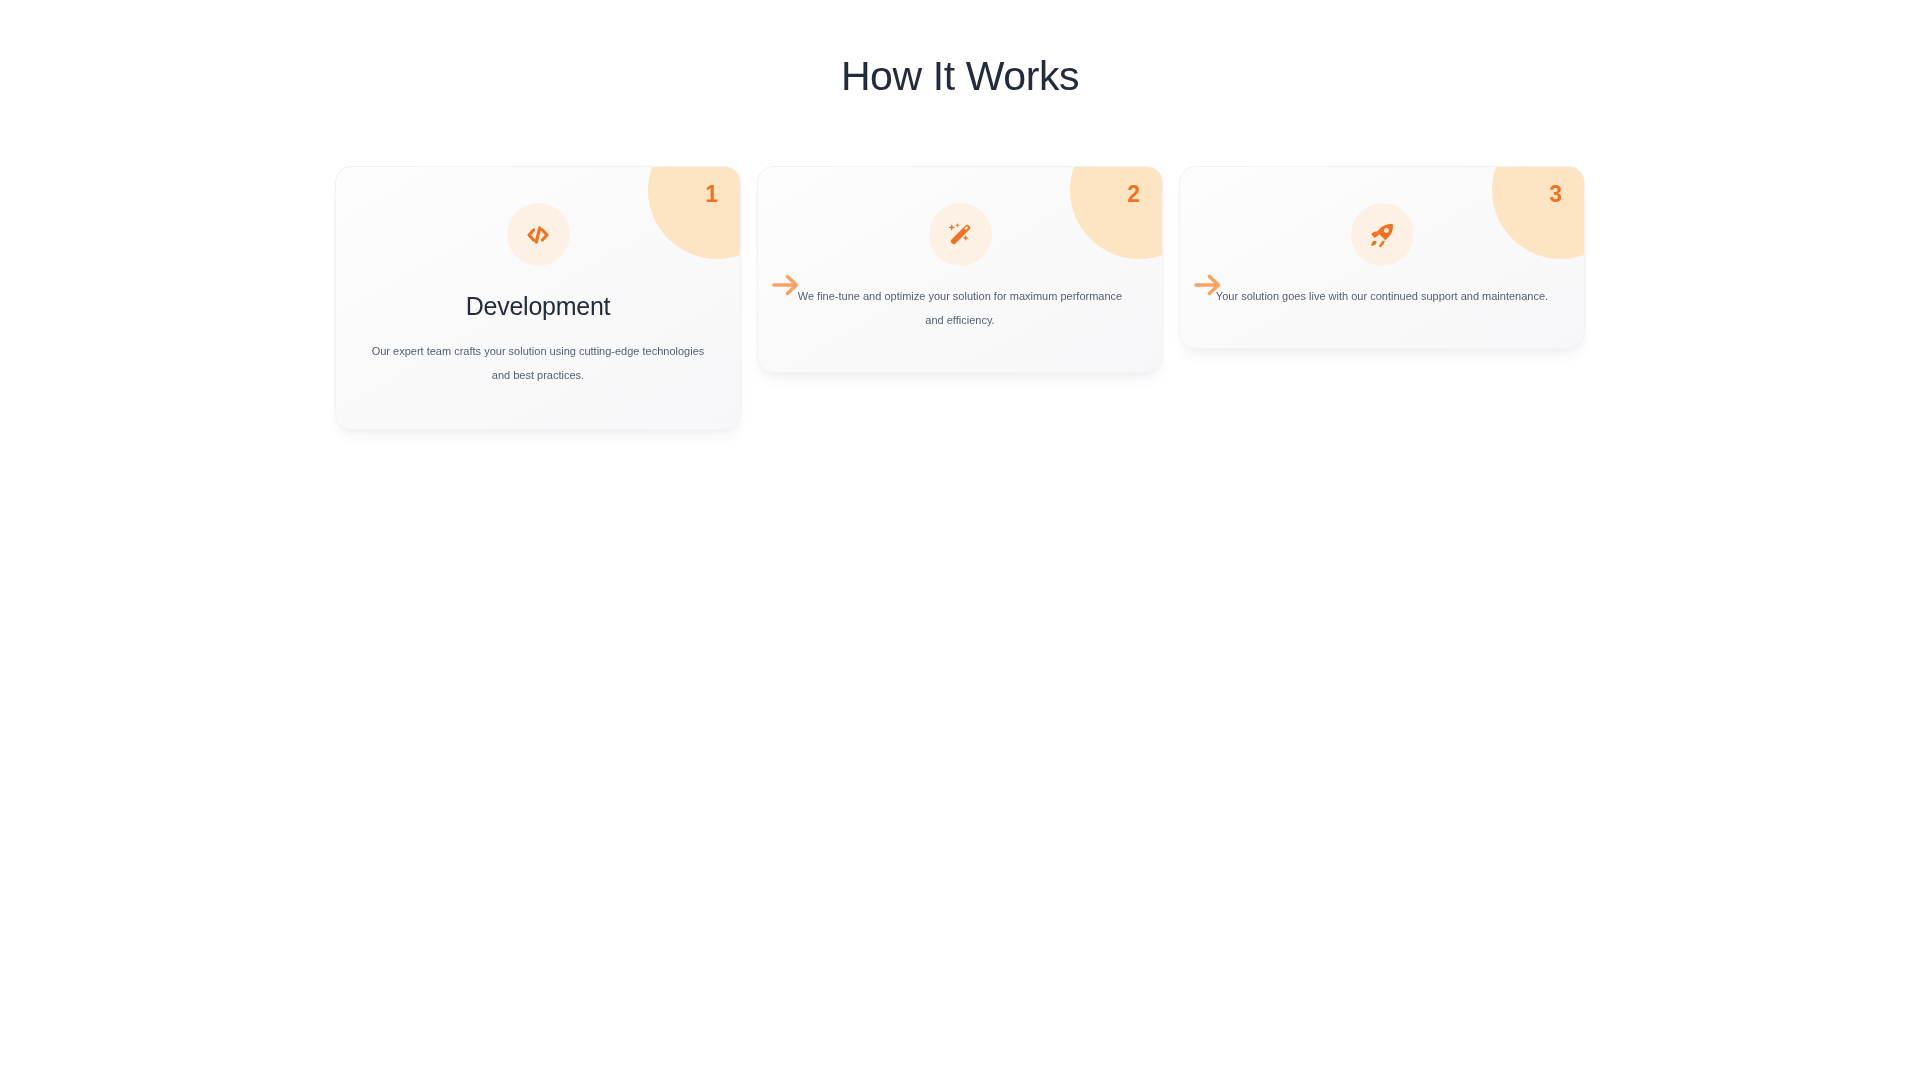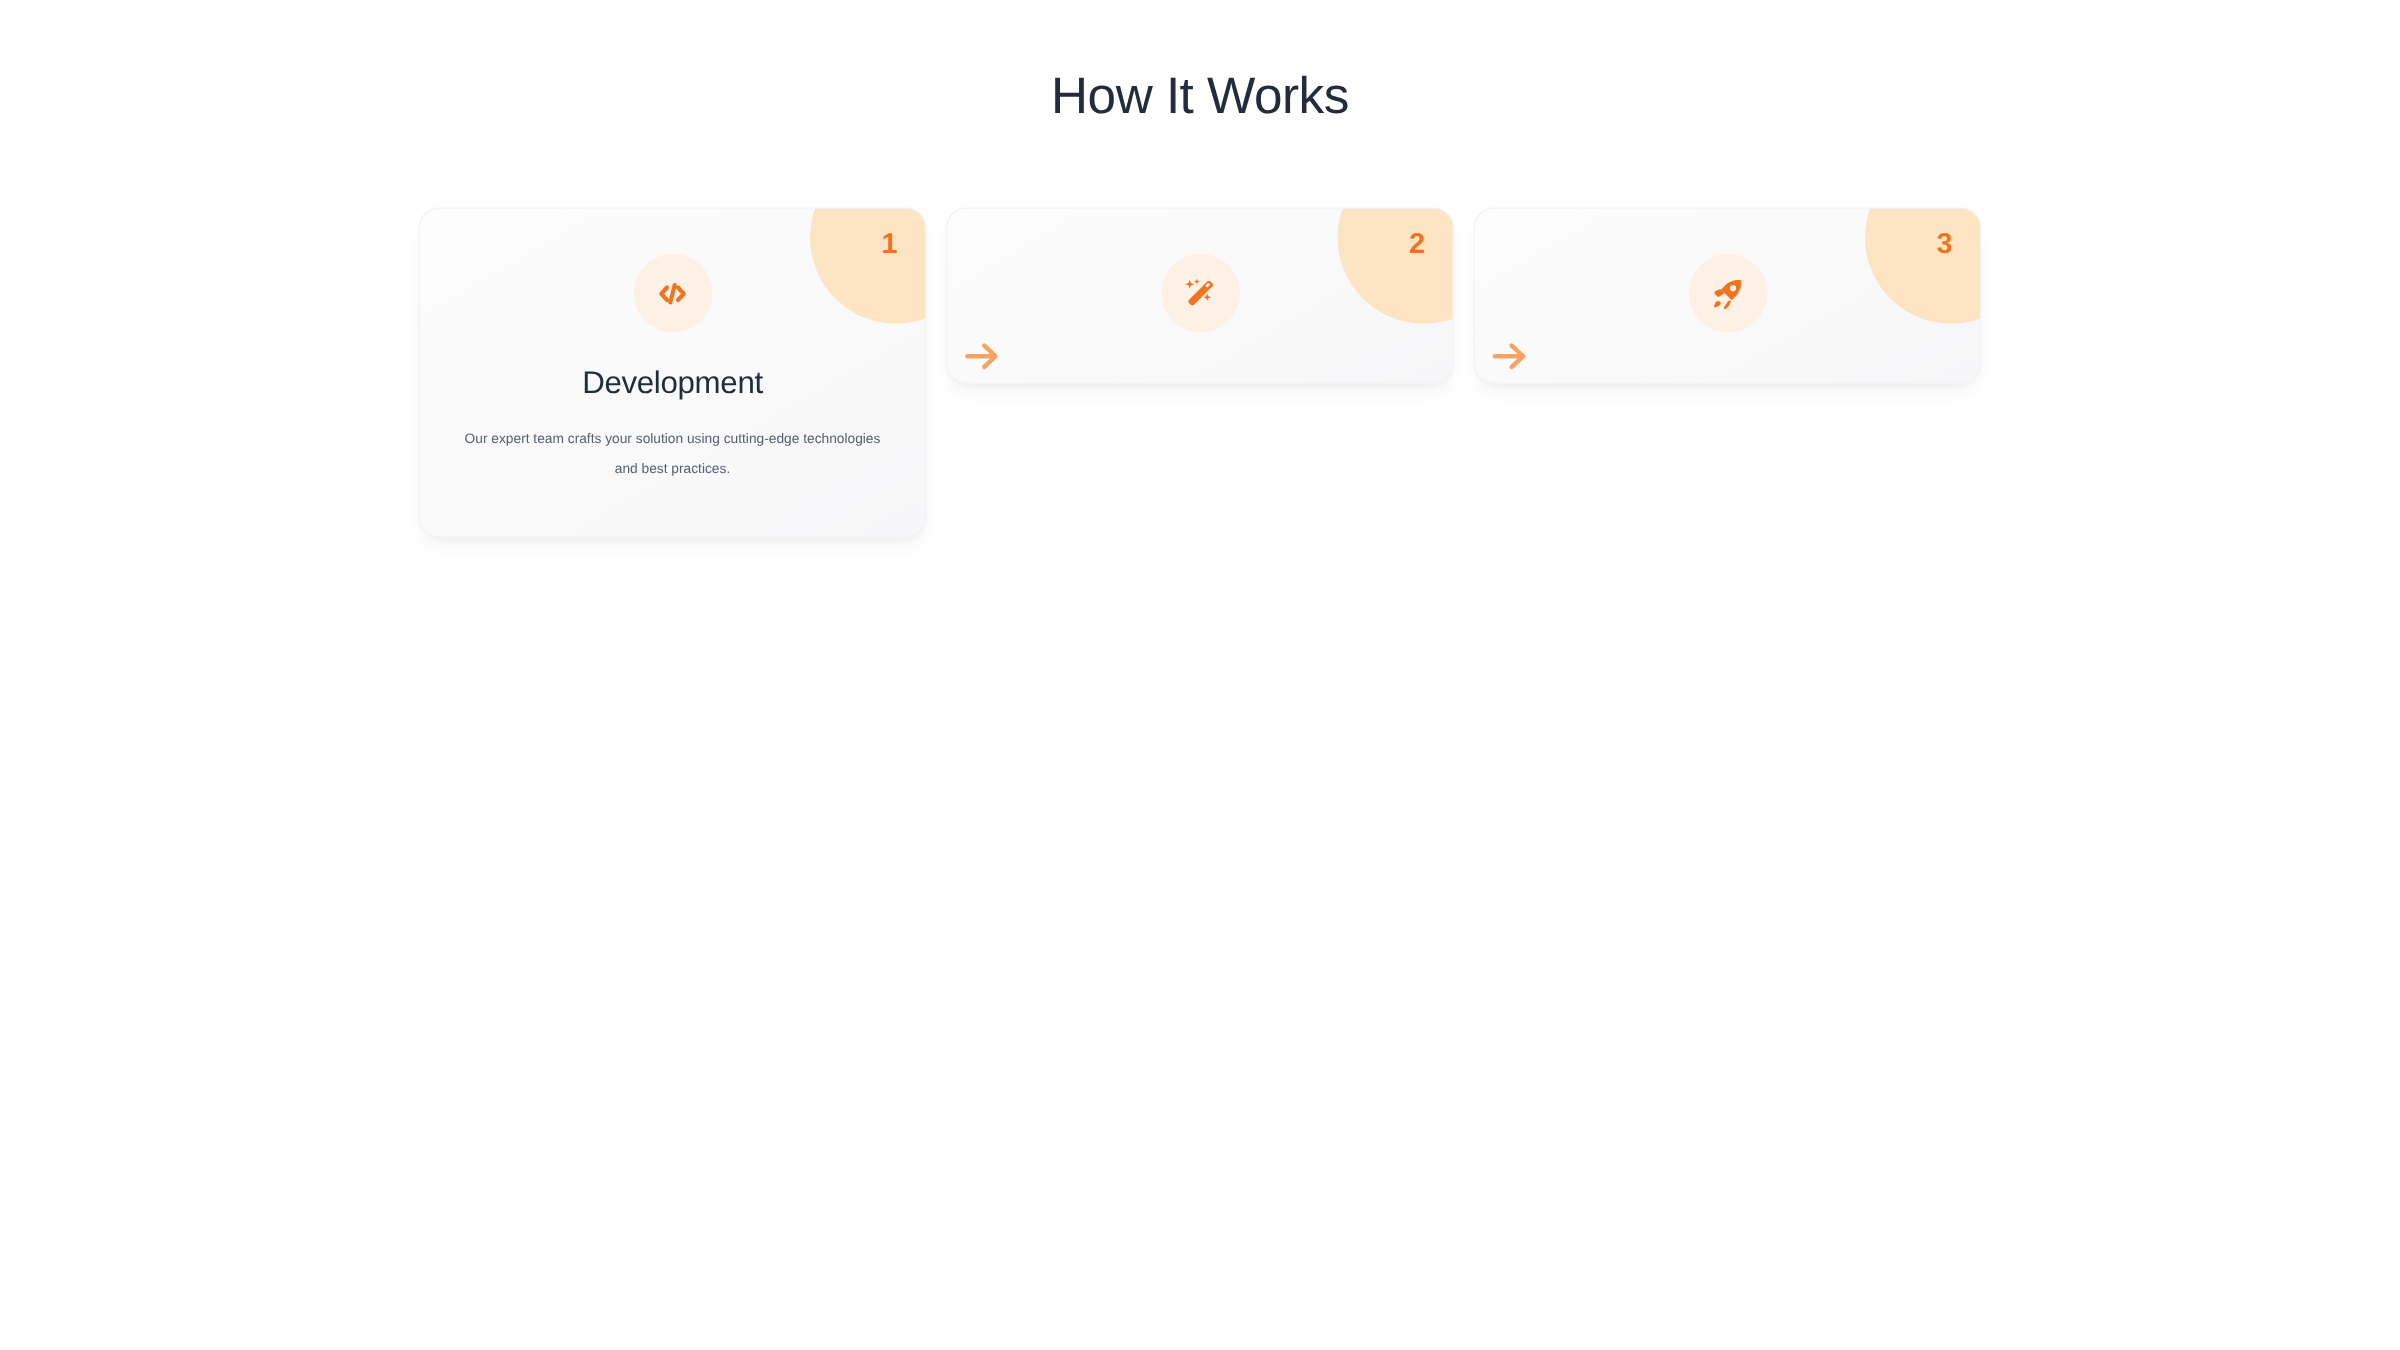--- a/index.html
+++ b/index.html
@@ -180,20 +180,21 @@
                        L10.0 6.0 L9.5 4.65 L8.15 4.15 L9.5 3.65 Z"></path>
               <path d="M16.6 11.9 L17.25 13.65 L19.0 14.3 L17.25 14.95
                        L16.6 16.7 L15.95 14.95 L14.2 14.3 L15.95 13.65 Z"></path>
             </g>
 
             <rect x="15.45" y="5.55" width="3.0" height="1.85" rx="0.9" transform="rotate(-45 16.95 6.48)" fill="#fdf1e6"></rect>
           </svg>
         </span>
       </div>
 
+      <div class="step-desc">We fine-tune and optimize your solution for maximum performance and efficiency.</div>
     </div>
 
     <div class="step-card">
       <div class="connector">
         <svg width="34" height="34" viewBox="0 0 24 24" fill="none" stroke="#f9a261" stroke-width="2.5" stroke-linecap="round" stroke-linejoin="round">
           <line x1="3.5" y1="12" x2="19" y2="12"></line>
           <polyline points="13,6 19.4,12 13,18"></polyline>
         </svg>
       </div>
 
@@ -219,16 +220,17 @@
                        C3.3 20.8 5.9 20.4 7.1 19.2
                        C7.85 18.45 7.85 17.75 7.3 17.2
                        C6.75 16.65 5.65 16.25 4.9 17.0 Z"></path>
             </g>
 
             <circle cx="15.5" cy="8.4" r="1.95" fill="#fdf1e6"></circle>
           </svg>
         </span>
       </div>
 
+      <div class="step-desc">Your solution goes live with our continued support and maintenance.</div>
     </div>
 
   </div>
 </div>
 
 </body></html>

